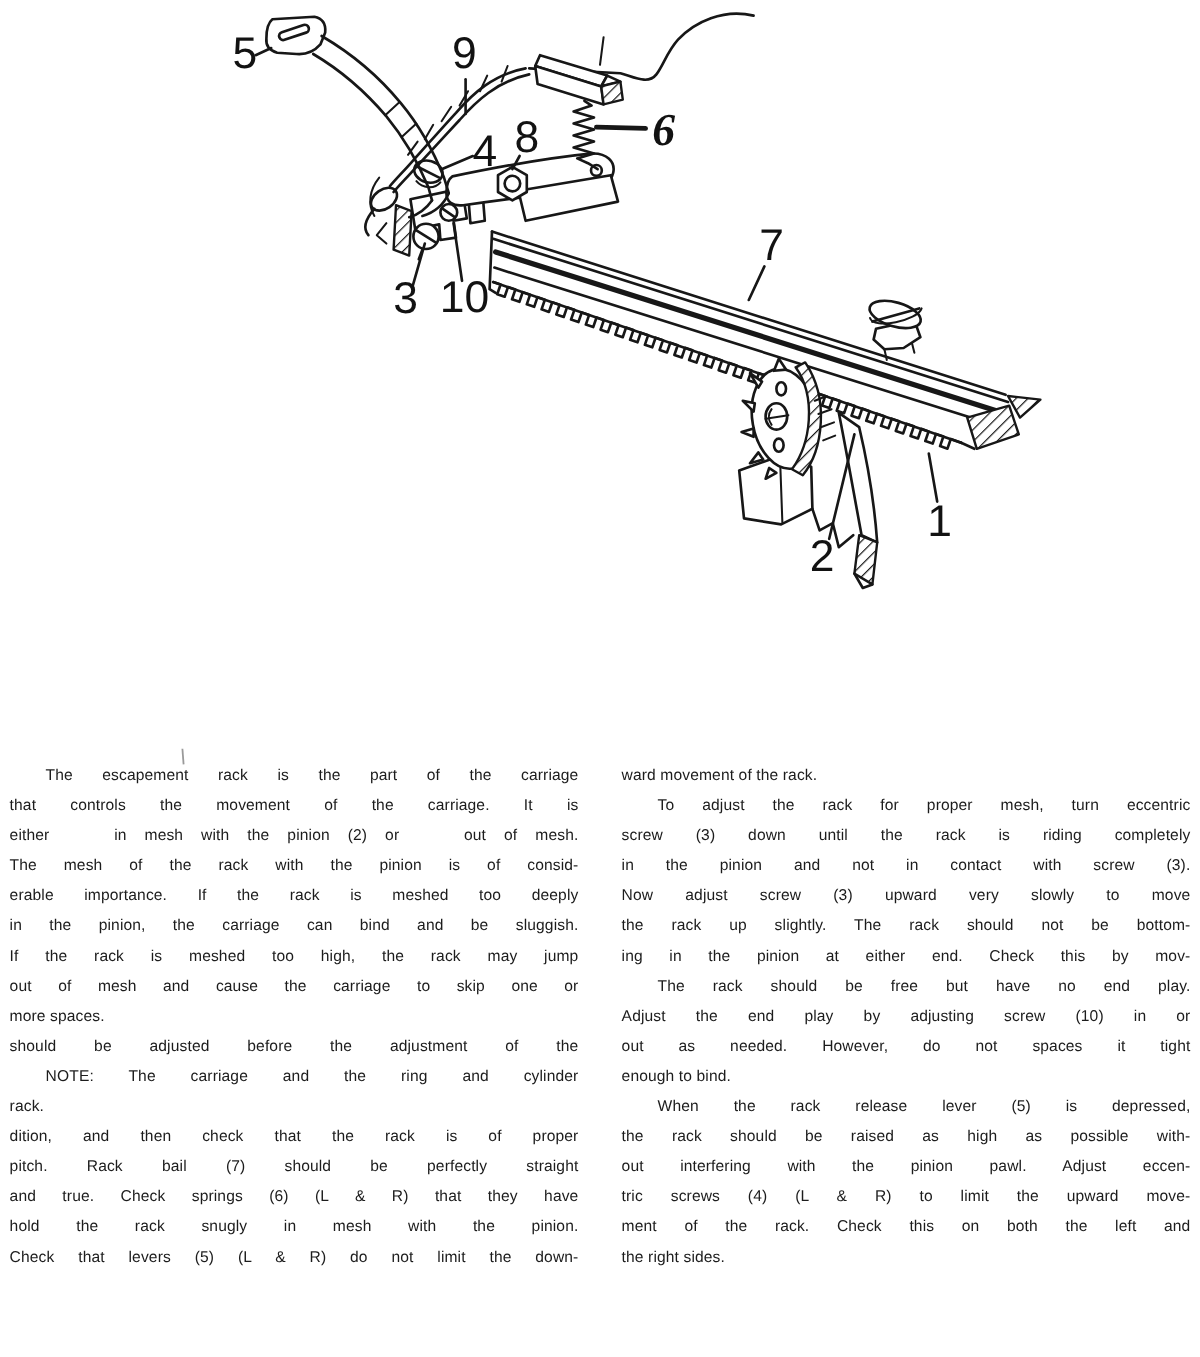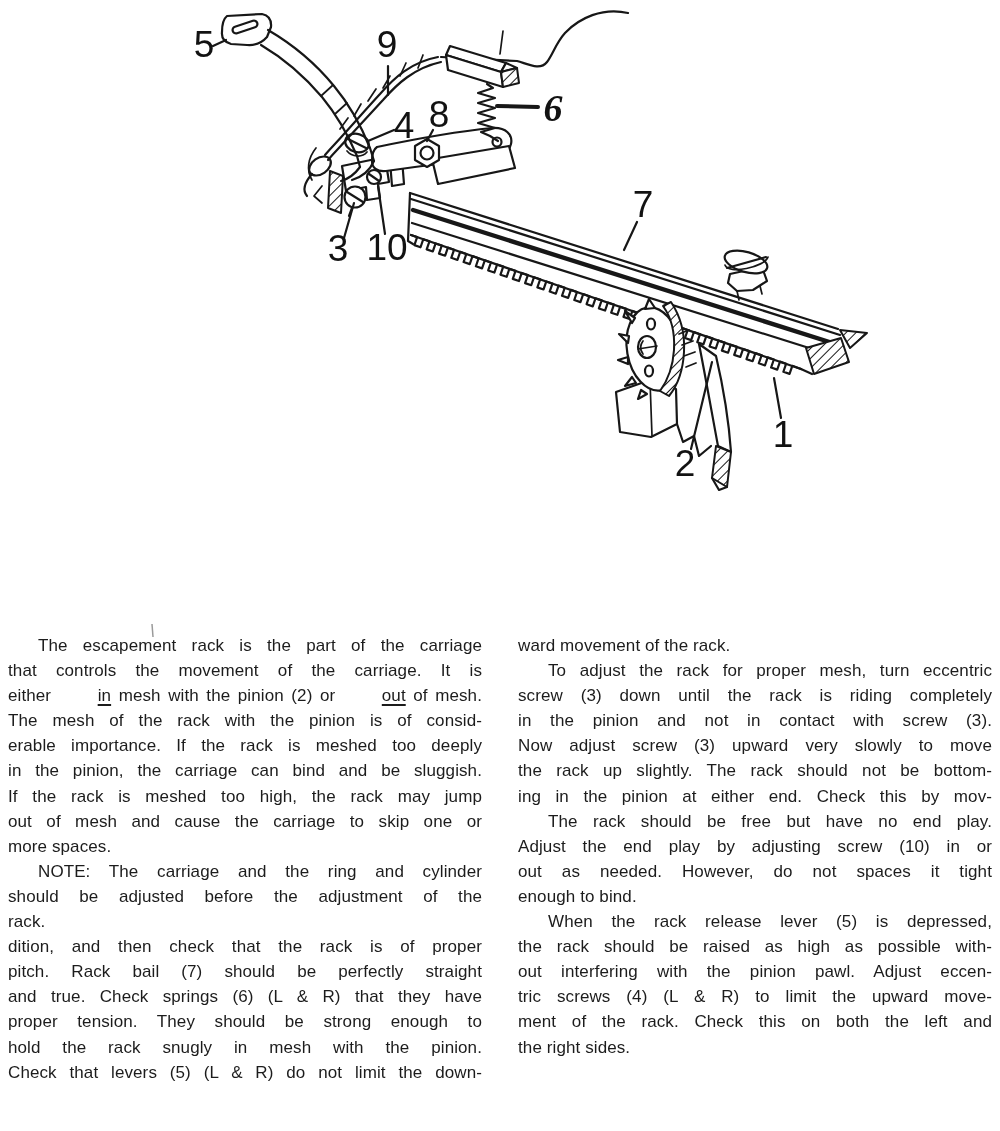--- a/index.html
+++ b/index.html
@@ -9,25 +9,25 @@
   .ln{fill:none;stroke:#171717;stroke-width:2.2;stroke-linecap:round;stroke-linejoin:round;}
   .thin{stroke-width:1.7;}
   .thick{stroke-width:4.4;}
   .wt{fill:#ffffff;stroke:#171717;stroke-width:2.2;stroke-linejoin:round;}
   .hatchf{fill:url(#hatch);stroke:#171717;stroke-width:2;stroke-linejoin:round;}
   .leader{stroke:#171717;fill:none;stroke-linecap:round;}
   text.callout{font:400 37px "Liberation Sans",sans-serif;fill:#121212;text-anchor:middle;}
   text.callout.it{font:italic 700 38px "Liberation Serif",serif;}
   .article{position:absolute;left:8px;top:633px;display:flex;gap:36px;}
   .col{width:474px;}
-  .tline{font-size:17px;line-height:25.1px;text-align:justify;text-align-last:justify;
+  .tline{font-size:13px;line-height:25.1px;text-align:justify;text-align-last:justify;
          letter-spacing:0.1px;white-space:normal;}
   .tline.end{text-align-last:left;}
   .tline.indent{text-indent:30px;}
-  .u{text-decoration:underline;text-underline-offset:3px;text-decoration-thickness:1.5px;padding-left:39px;}
+  .u{text-underline-offset:3px;text-decoration-thickness:1.5px;padding-left:39px;}
 </style>
 </head>
 <body>
 
 <div class="page">
 
   <svg class="diagram" width="1000" height="640" viewBox="0 0 1000 640">
     <defs>
       <pattern id="hatch" width="7" height="7" patternUnits="userSpaceOnUse" patternTransform="rotate(45)">
         <rect width="7" height="7" fill="#ffffff"></rect>
@@ -158,27 +158,26 @@
     <div class="col">
         <div class="tline indent"><span>The escapement rack is the part of the carriage</span></div>
         <div class="tline"><span>that controls the movement of the carriage. It is</span></div>
         <div class="tline"><span>either </span><span class="u">in</span><span> mesh with the pinion (2) or </span><span class="u">out</span><span> of mesh.</span></div>
         <div class="tline"><span>The mesh of the rack with the pinion is of consid-</span></div>
         <div class="tline"><span>erable importance. If the rack is meshed too deeply</span></div>
         <div class="tline"><span>in the pinion, the carriage can bind and be sluggish.</span></div>
         <div class="tline"><span>If the rack is meshed too high, the rack may jump</span></div>
         <div class="tline"><span>out of mesh and cause the carriage to skip one or</span></div>
         <div class="tline end"><span>more spaces.</span></div>
+        <div class="tline"><span>should be adjusted before the adjustment of the</span></div>
         <div class="tline indent"><span>NOTE: The carriage and the ring and cylinder</span></div>
-        <div class="tline"><span>should be adjusted before the adjustment of the</span></div>
         <div class="tline end"><span>rack.</span></div>
         <div class="tline"><span>dition, and then check that the rack is of proper</span></div>
         <div class="tline"><span>pitch. Rack bail (7) should be perfectly straight</span></div>
         <div class="tline"><span>and true. Check springs (6) (L &amp; R) that they have</span></div>
-        <div class="tline"><span>proper tension. They should be strong enough to</span></div>
         <div class="tline"><span>hold the rack snugly in mesh with the pinion.</span></div>
         <div class="tline"><span>Check that levers (5) (L &amp; R) do not limit the down-</span></div>
       </div>
     <div class="col">
         <div class="tline end"><span>ward movement of the rack.</span></div>
         <div class="tline indent"><span>To adjust the rack for proper mesh, turn eccentric</span></div>
         <div class="tline"><span>screw (3) down until the rack is riding completely</span></div>
         <div class="tline"><span>in the pinion and not in contact with screw (3).</span></div>
         <div class="tline"><span>Now adjust screw (3) upward very slowly to move</span></div>
         <div class="tline"><span>the rack up slightly. The rack should not be bottom-</span></div>

